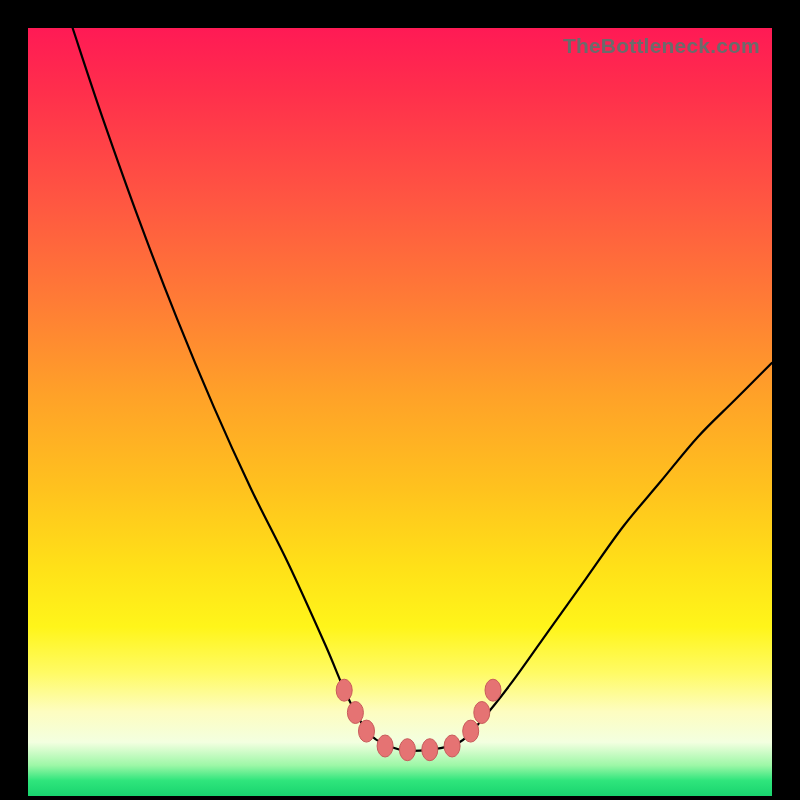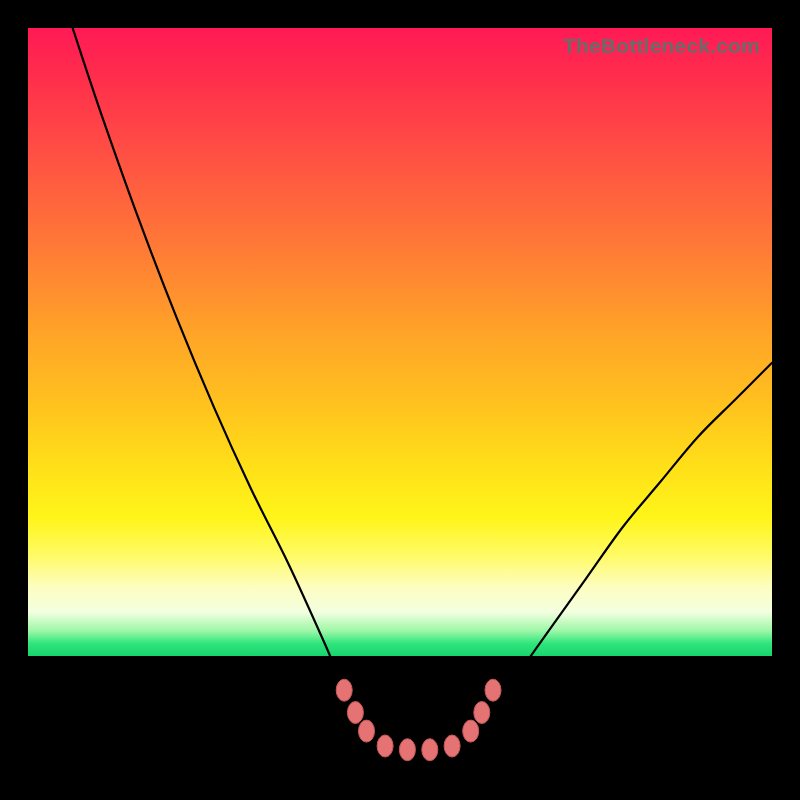--- a/index.html
+++ b/index.html
@@ -15,21 +15,21 @@
     position: relative;
     width: 800px;
     height: 800px;
     background: #000;
   }
   .plot-area {
     position: absolute;
     left: 28px;
     top: 28px;
     width: 744px;
-    height: 628px;
+    height: 768px;
     
     background: linear-gradient(
       to bottom,
       #ff1a55 0%,
       #ff2e4c 8%,
       #ff5542 22%,
       #ff7a36 35%,
       #ffa228 48%,
       #ffc21e 60%,
       #ffe018 70%,

